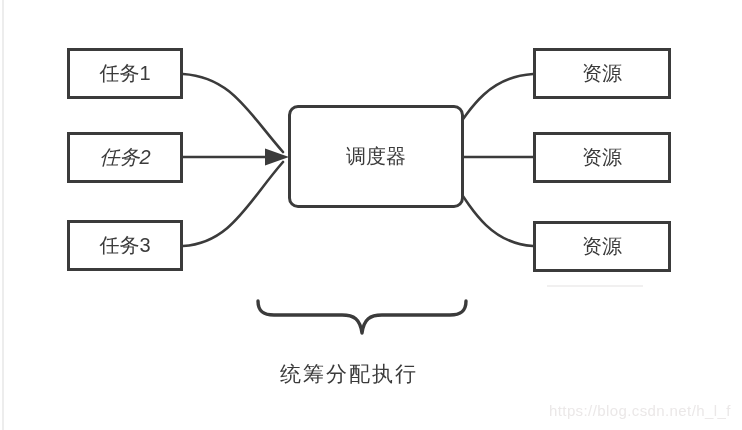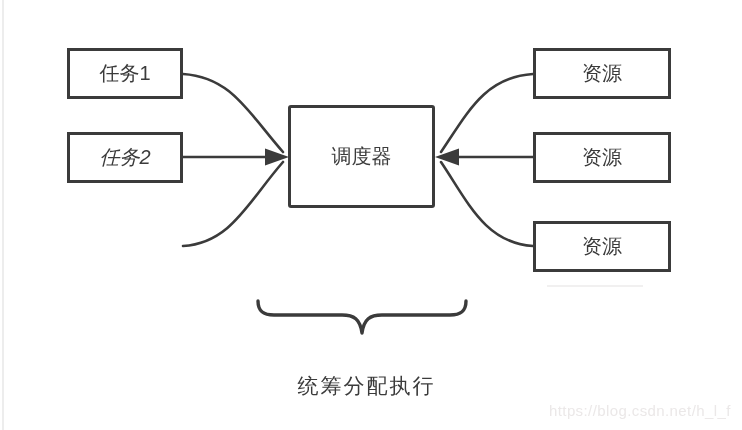--- a/index.html
+++ b/index.html
@@ -54,28 +54,27 @@
     border: 3px solid var(--stroke);
     background: var(--background);
     color: var(--stroke);
     font-size: 20px;
   }
   .node.task, .node.resource { width: 116px; height: 51px; }
   .node.task { left: 67px; }
   .node.resource { left: 533px; width: 138px; }
   .node.scheduler {
     left: 288px; top: 105px;
-    width: 147px; height: 103px;
-    border-radius: 3px;
+    width: 176px; height: 103px;
+    border-radius: 10px;
   }
   .caption {
     position: absolute;
-    left: 280px; top: 372px;
+    left: 280px; top: 360px;
     width: 173px;
-    text-align: center;
     color: var(--stroke);
     font-size: 21px;
     letter-spacing: 2px;
     white-space: nowrap;
   }
   .artifact-line {
     position: absolute;
     left: 547px; top: 285px;
     width: 96px; height: 2px;
     background: #f1f0f0;
@@ -110,20 +109,23 @@
 
     <path class="brace" d="M 258 301 C 258 312 264 315 274 315 L 342 315 C 354 315 360 319 362 333 C 364 319 370 315 382 315 L 450 315 C 460 315 466 312 466 301"></path>
   </svg>
 
   <div class="node task" style="top:48px;">
     <span>任务1</span>
   </div>
   <div class="node task" style="top:132px;font-style:italic;">
     <span>任务2</span>
   </div>
+  <div class="node task" style="top:220px;">
+    <span>任务3</span>
+  </div>
 
   <div class="node scheduler">
     <span>调度器</span>
   </div>
 
   <div class="node resource" style="top:48px;">
     <span>资源</span>
   </div>
   <div class="node resource" style="top:132px;">
     <span>资源</span>

